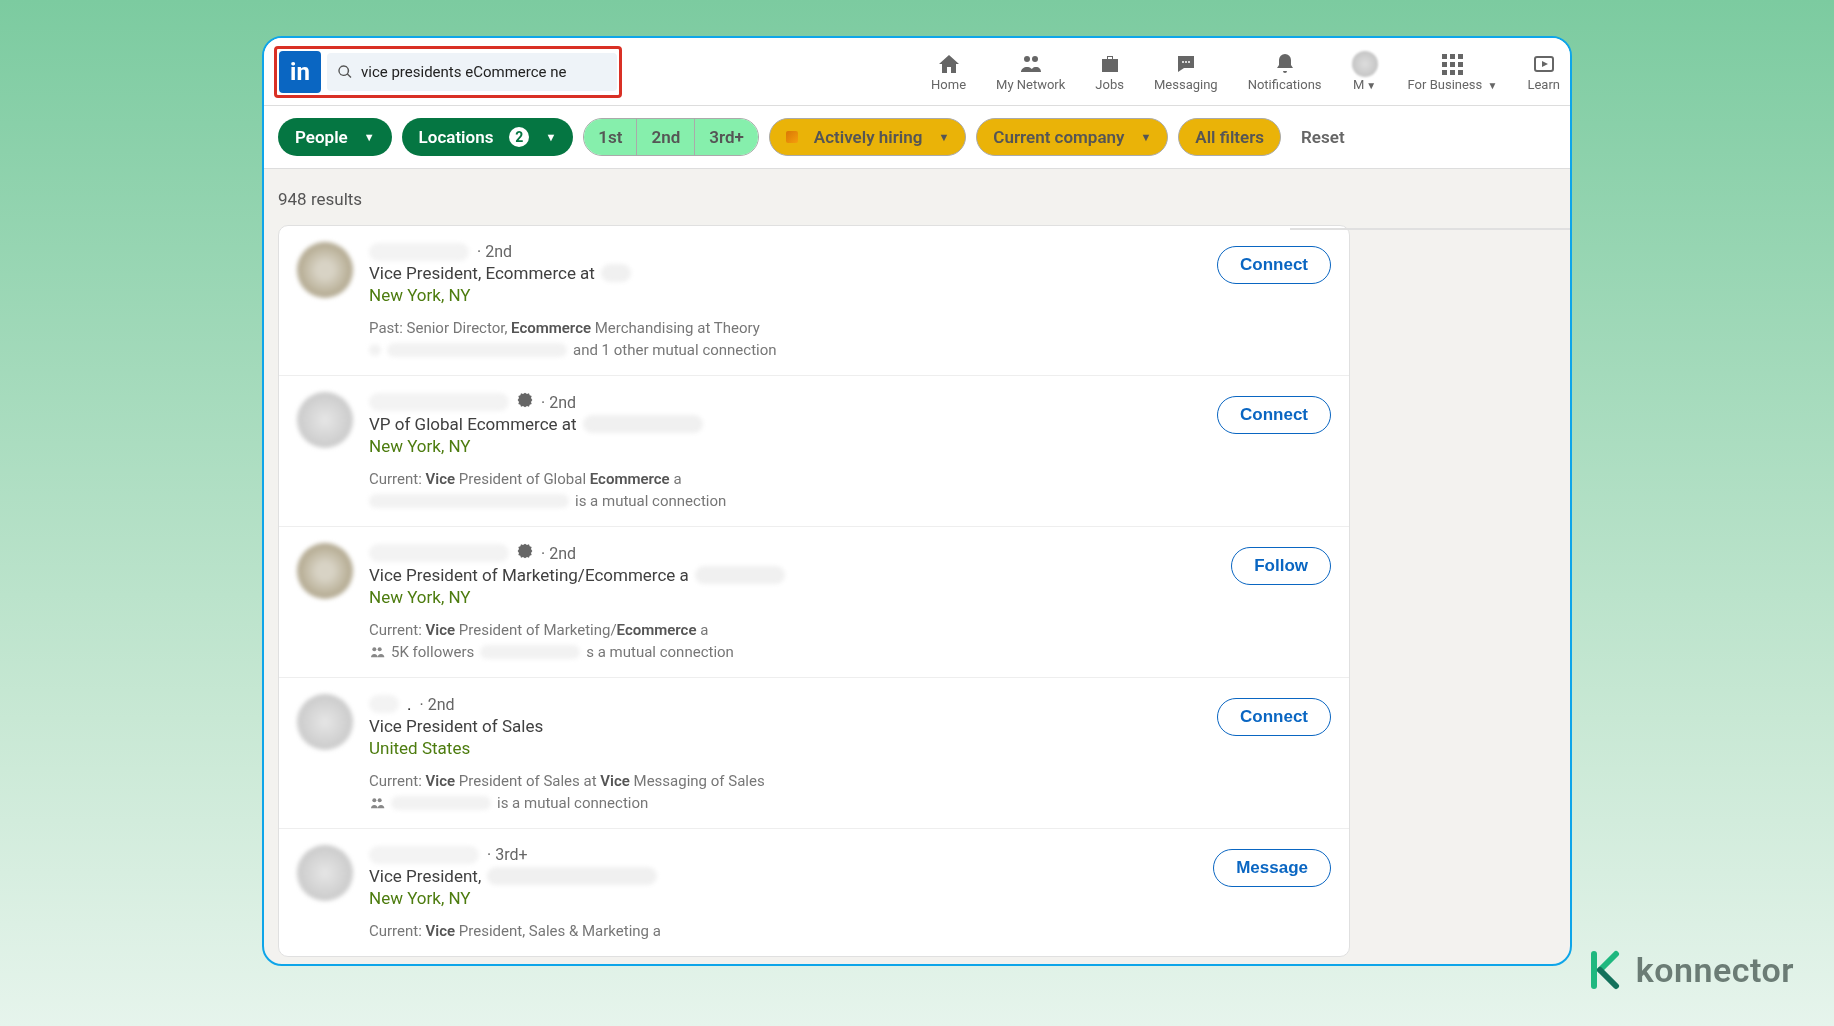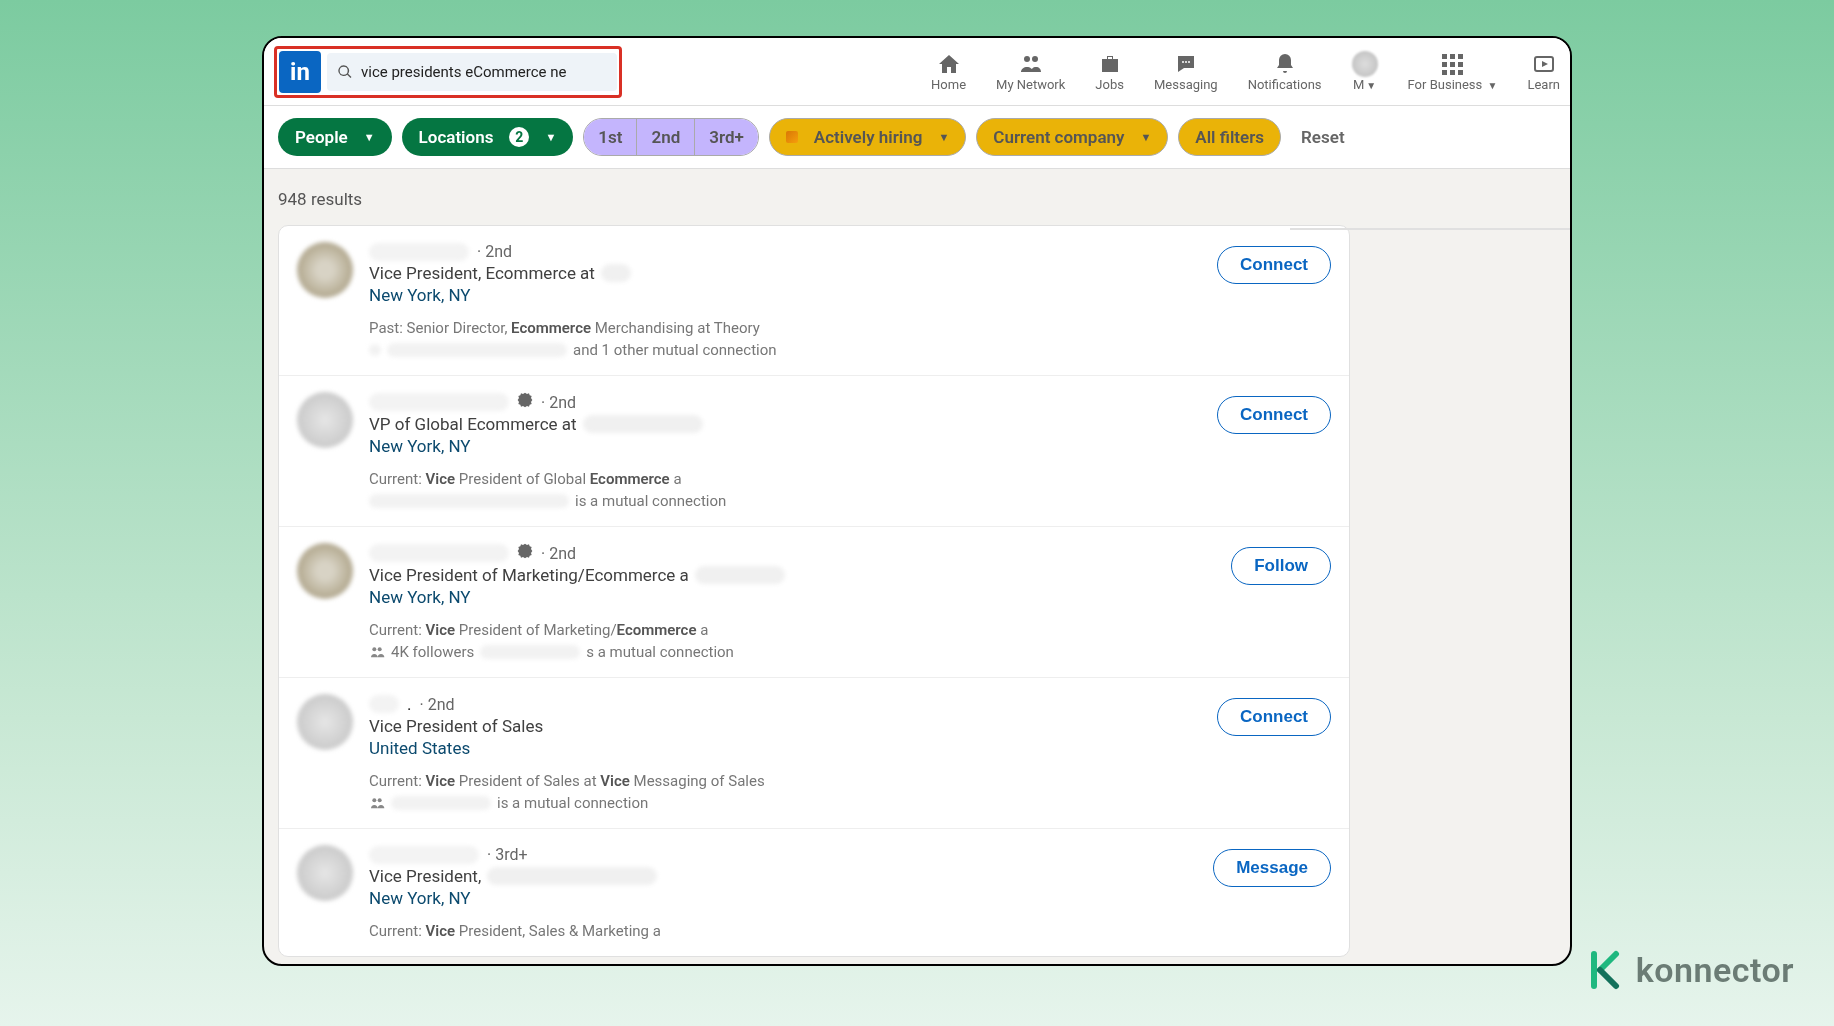--- a/index.html
+++ b/index.html
@@ -11,21 +11,21 @@
     position: relative;
     overflow: hidden;
   }
   .browser-frame {
     position: absolute;
     left: 262px;
     top: 36px;
     width: 1310px;
     height: 930px;
     background: #f3f2ef;
-    border: 2px solid #000000;
+    border: 2px solid #0ea5e9;
     border-radius: 20px;
     overflow: hidden;
   }
   .top-nav {
     background: #fff;
     display: flex;
     align-items: center;
     padding: 0 10px;
     height: 68px;
     border-bottom: 1px solid #ddd;
@@ -102,21 +102,21 @@
     border-radius: 999px; width: 20px; height: 20px;
     display: inline-flex; align-items: center; justify-content: center;
     font-size: 14px; font-weight: 700;
   }
   .pill .tri { font-size: 11px; }
   .seg {
     display: flex; border: 1px solid #aaa; border-radius: 999px; overflow: hidden;
   }
   .seg .segbtn {
     padding: 8px 14px; font-size: 17px; font-weight: 600; color: #555;
-    border-right: 1px solid #aaa; cursor: pointer; background:#c4b5fd;
+    border-right: 1px solid #aaa; cursor: pointer; background:#86efac;
   }
   .seg .segbtn:last-child { border-right: none; }
   .pill.outline { background:#eab308; border:1px solid #aaa; color:#555; }
   .pill.outline .sq { width:12px; height:12px; background: linear-gradient(135deg,#d97706,#f59e0b); display:inline-block; border-radius:2px; }
   .plain-btn { font-size: 17px; font-weight: 600; color: #666; cursor: pointer; padding: 8px 10px; }
   .content { padding: 20px 14px; }
   .results-count { font-size: 17px; color: #555; margin-bottom: 16px; }
   .results-card {
     background:#fff; border-radius: 10px; border:1px solid #e0e0e0;
     width: 1072px;
@@ -136,21 +136,21 @@
   .info { flex: 1; min-width: 0; }
   .nameline { display:flex; align-items:center; gap:8px; font-size:17px; }
   .nameblur {
     display:inline-block; height: 18px; border-radius: 9px;
     background: #f3f3f3; filter: blur(2px);
   }
   .verify { color:#666; }
   .degree { color:#666; font-size:16px; }
   .title { font-size:17px; color:#404040; margin-top:2px; display:flex; align-items:center; gap:6px;}
   .title .blurbox { display:inline-block; height:18px; border-radius:9px; background:#f0f0f0; filter:blur(2px);}
-  .location { font-size:17px; color:#0c4a6e; margin-top:2px; }
+  .location { font-size:17px; color:#4d7c0f; margin-top:2px; }
   .meta { font-size:15px; color:#777; margin-top:14px; }
   .meta b { color:#555; font-weight:600; }
   .mutual { font-size:15px; color:#777; margin-top:4px; display:flex; align-items:center; gap:6px;}
   .mutual .blurbox { display:inline-block; height:14px; border-radius:7px; background:#f2f2f2; filter:blur(2px);}
   .picn { width:16px; height:16px; fill:#888; }
   .action-btn {
     border: 1.5px solid #0a66c2; color:#0a66c2; background:#fff;
     border-radius: 999px; padding: 8px 22px; font-size:17px; font-weight:600;
     cursor: pointer; align-self: flex-start; margin-top: 4px;
   }
@@ -361,21 +361,21 @@
           <div class="meta">
             <span>Current: </span><b>Vice</b><span> President of Marketing/</span><b>Ecommerce</b><span> a</span>
             <span class="blurbox" style="width:100px;height:14px;display:inline-block;vertical-align:middle"></span>
           </div>
           <div class="mutual">
             <svg class="picn" viewBox="0 0 24 24">
                 <circle cx="8" cy="8" r="3"></circle>
                 <circle cx="16" cy="8" r="3"></circle>
                 <path d="M3 20c0-3 2-5 5-5s5 2 5 5zM13 20c0-3 2-5 5-5s5 2 5 5z"></path>
               </svg>
-            <span>4K followers</span>
+            <span>5K followers</span>
             <span class="blurbox" style="width:100px"></span>
             <span>s a mutual connection</span>
           </div>
         </div>
         <button class="action-btn">Follow</button>
       </div>
 
       <div class="result-row">
         <div class="avatar gray"></div>
         <div class="info">

